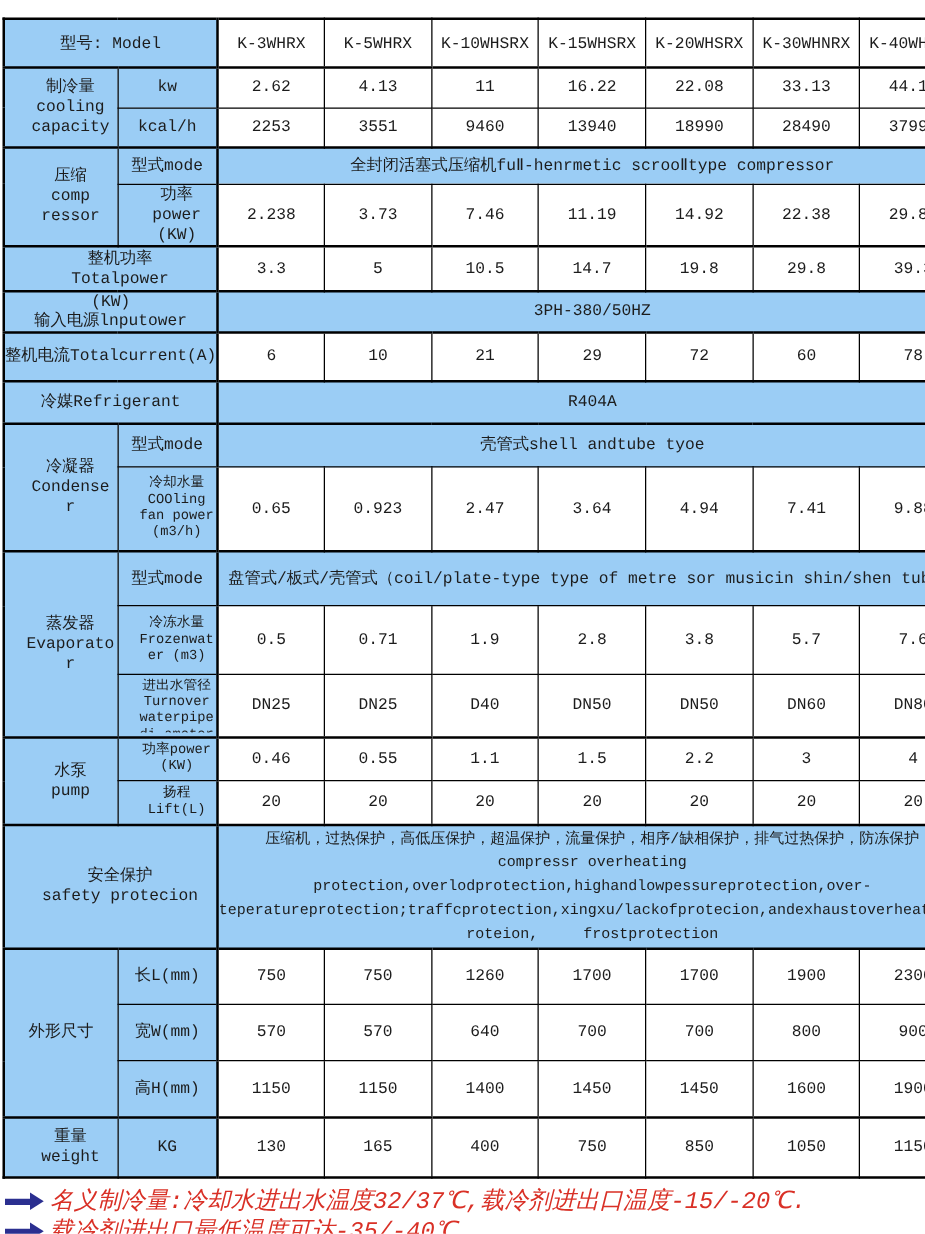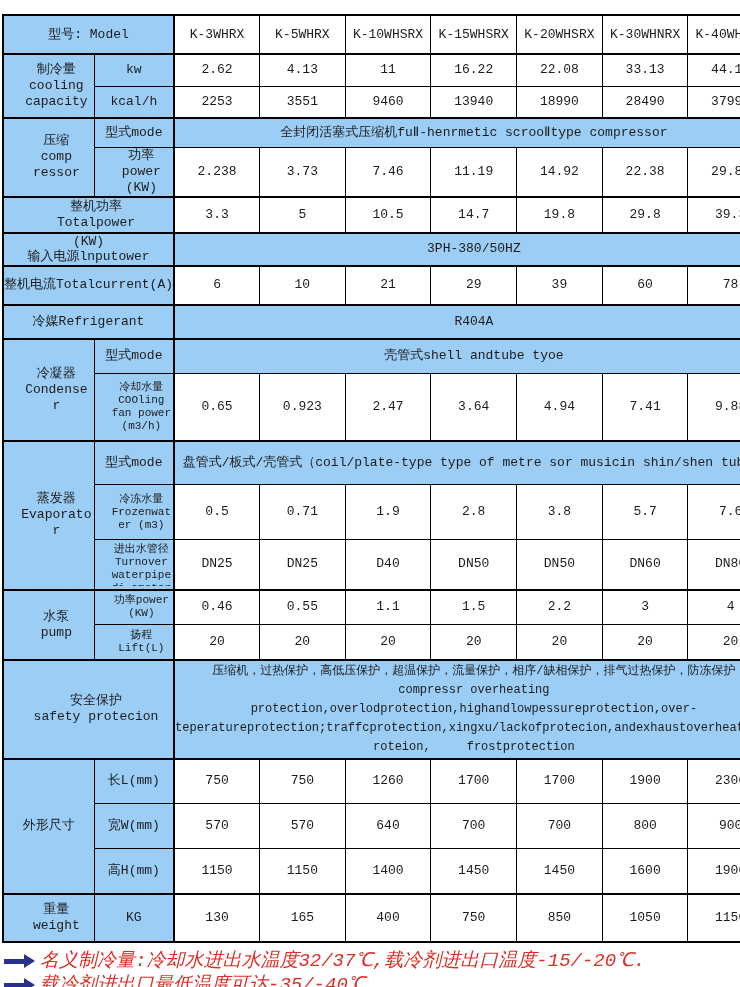--- a/index.html
+++ b/index.html
@@ -129,21 +129,21 @@
   </tr>
 
   <tr style="height:39px">
     <td class="blue br2 bt" colspan="2">
       <div class="clipw">整机电流Totalcurrent(A)</div>
     </td>
     <td class="v bt">6</td>
     <td class="v bt">10</td>
     <td class="v bt">21</td>
     <td class="v bt">29</td>
-    <td class="v bt">39</td>
+    <td class="v bt">72</td>
     <td class="v bt">60</td>
     <td class="v bt">78</td>
   </tr>
 
   <tr style="height:34px">
     <td class="blue br2 bt" colspan="2">冷媒Refrigerant</td>
     <td class="blue bt" colspan="7">R404A</td>
   </tr>
 
   <tr style="height:35px">

